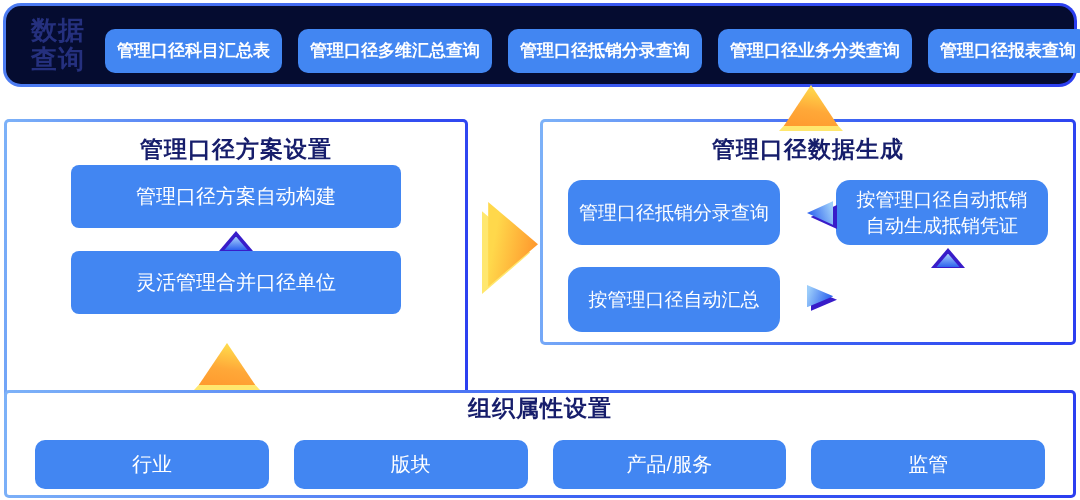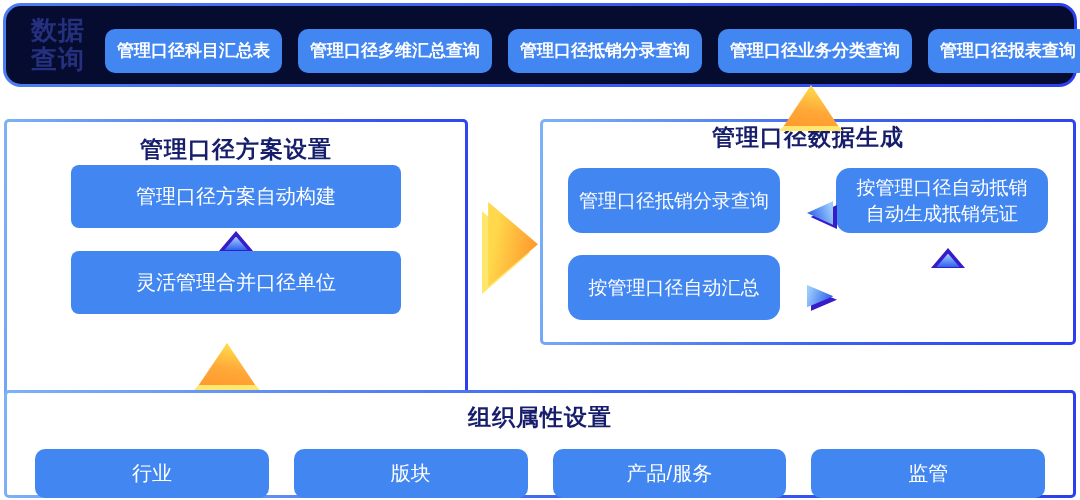--- a/index.html
+++ b/index.html
@@ -37,32 +37,32 @@
   .plan-box .box-title { margin-top:12px; }
   .node {
     background:#4286f2; color:#ffffff; display:flex; flex-direction:column;
     align-items:center; justify-content:center; text-align:center;
   }
   .plan-node { width:330px; height:63px; border-radius:8px; margin:0 auto; font-size:20px; }
   .plan-box .plan-node:first-of-type { margin-top:14px; }
 
   
   .gen-box { left:540px; top:119px; width:536px; height:226px; }
-  .gen-box .box-title { }
+  .gen-box .box-title { margin-top:12px; }
   .gen-grid {
     margin:15px 25px 0; display:grid;
     grid-template-columns:212px 212px; justify-content:space-between;
     row-gap:22px;
   }
   .gen-node { height:65px; border-radius:14px; font-size:19px; line-height:26px; }
   .node-line:empty { display:none; }
 
   
   .org-box { left:4px; top:390px; width:1072px; height:108px; }
-  .org-box .box-title { margin-top:9px; }
+  .org-box .box-title { }
   .org-row { margin:16px 28px 0; display:flex; gap:25px; }
   .org-node { flex:1; height:49px; border-radius:10px; font-size:20px; }
 
   
   .abs { position:absolute; }
   .tri-up   { clip-path:polygon(50% 0,100% 100%,0 100%); }
   .tri-right{ clip-path:polygon(0 0,100% 50%,0 100%); }
   .tri-left { clip-path:polygon(100% 0,100% 100%,0 50%); }
 
   

